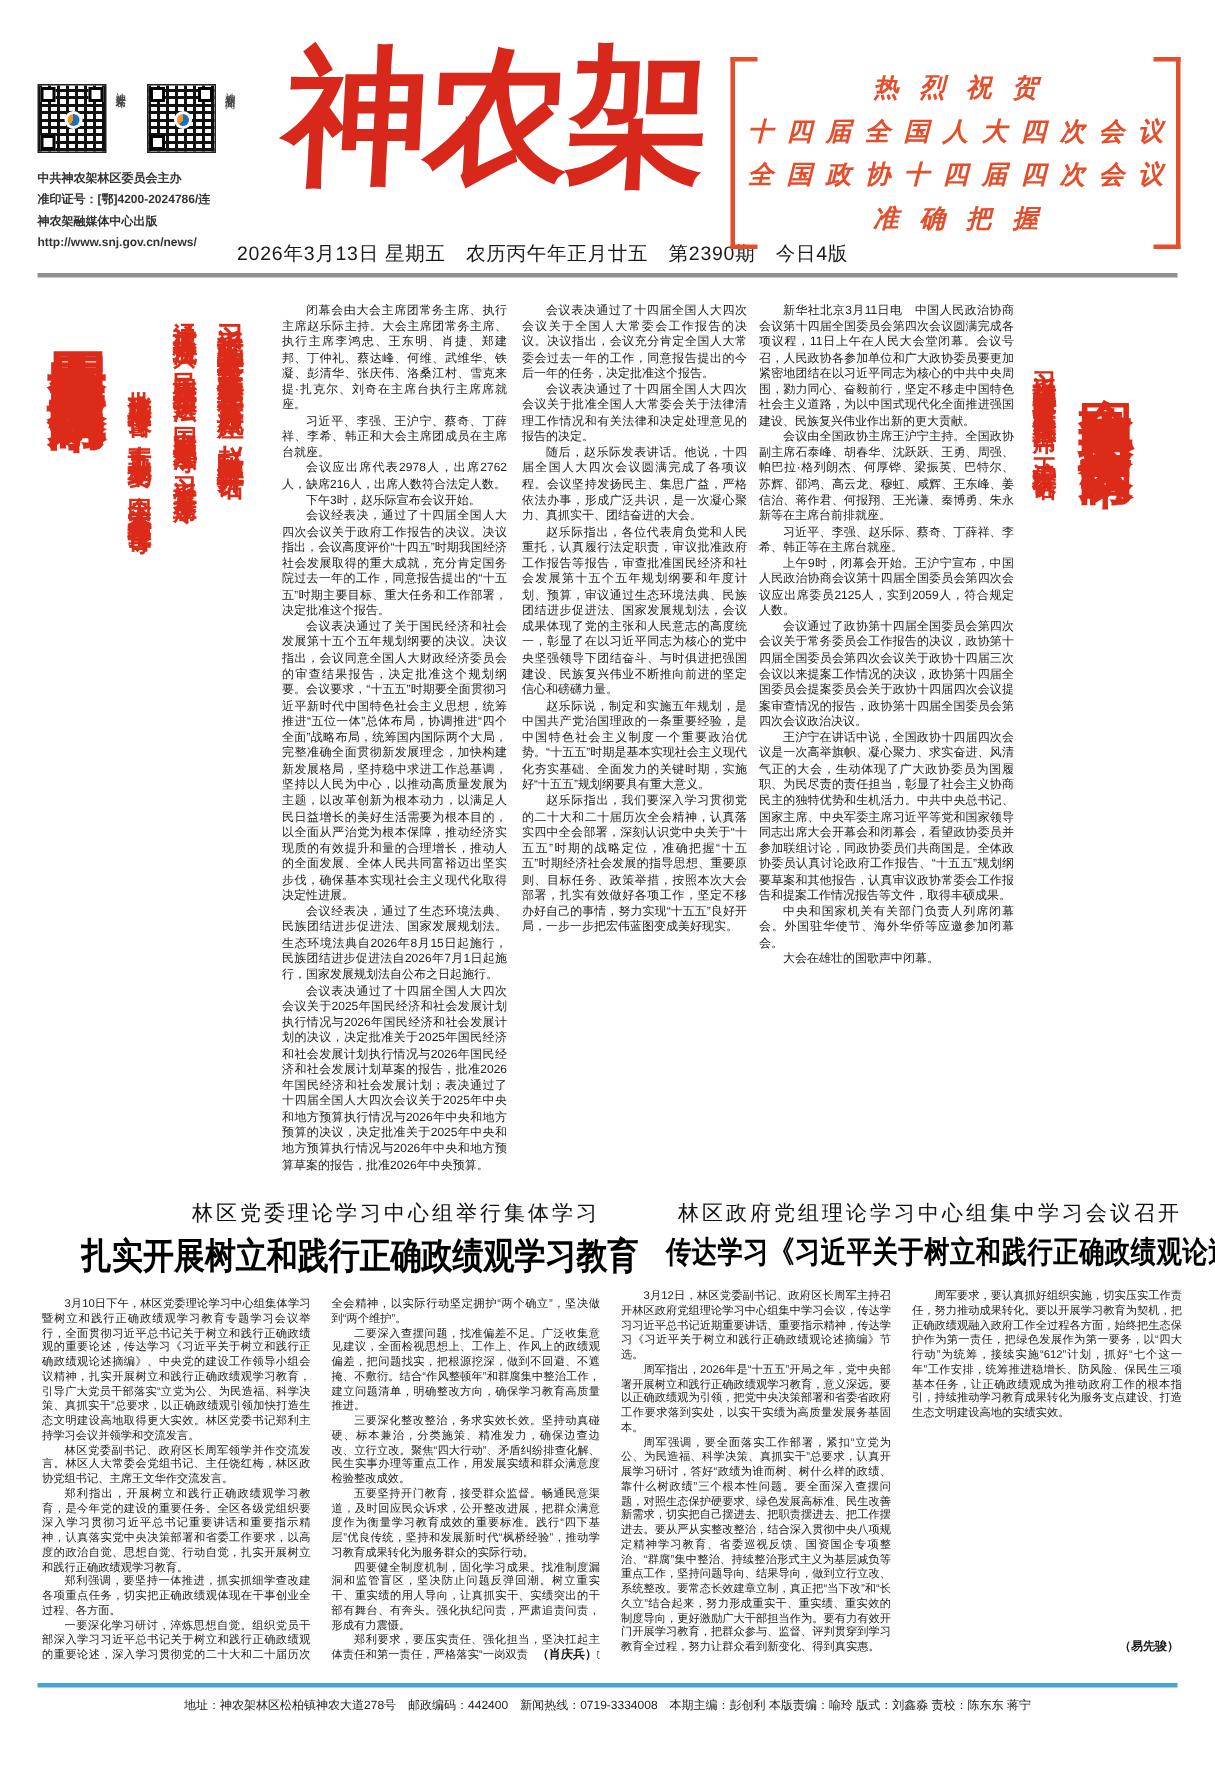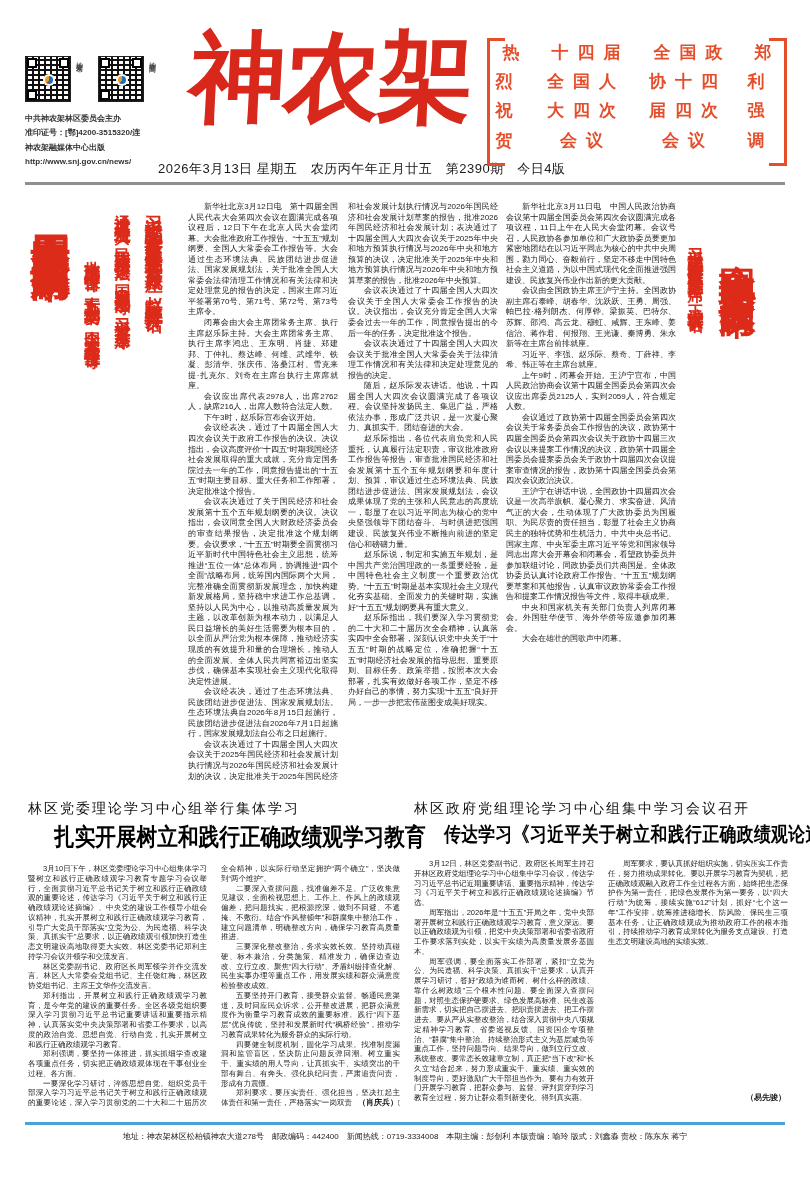--- a/index.html
+++ b/index.html
@@ -28,22 +28,22 @@
   .qr-logo i{display:block;width:8px;height:8px;border-radius:50%;
              background:conic-gradient(#1f6fbf 0 60%,#f29a1f 60% 100%);}
   .qr-label{writing-mode:vertical-rl;text-orientation:upright;font-size:7px;color:#444;letter-spacing:1px;}
   .pub-info{position:absolute;left:25px;top:112px;font-size:8px;line-height:1.8;color:#333;white-space:nowrap;font-weight:bold;}
   .masthead{position:absolute;left:178px;top:18px;width:305px;height:138px;text-align:center;
             font-family:"DejaVu Serif","Liberation Serif",serif;font-weight:900;
             font-size:96px;line-height:1.25;color:#d8281b;letter-spacing:-2px;
             transform:skewX(-3deg) scaleY(1.02);}
   .dateline{position:absolute;left:158px;top:160px;font-size:13px;font-weight:normal;letter-spacing:.5px;white-space:nowrap;}
   .congrats{position:absolute;left:487px;top:38px;width:300px;height:128px;
-            display:flex;justify-content:center;text-align:center;
-            color:var(--orange-red);font-weight:bold;}
+            display:flex;flex-direction:column;justify-content:center;text-align:center;
+            color:var(--orange-red);font-weight:bold;font-style:italic;}
   .congrats::before,.congrats::after{content:"";position:absolute;top:0;bottom:0;width:15px;}
   .congrats::before{left:0;border:3px solid var(--orange-red);border-right:none;}
   .congrats::after{right:0;border:3px solid var(--orange-red);border-left:none;}
   .c-line{font-size:17px;line-height:1.72;letter-spacing:9px;text-indent:9px;}
   .c-line.short{letter-spacing:14px;text-indent:14px;}
   .header-rule{position:absolute;left:25px;top:182px;width:760px;height:3px;background:#8f8f8f;}
   
   .vtext{writing-mode:vertical-rl;text-orientation:upright;color:var(--red);}
   .npc-heads{position:absolute;left:28px;top:202px;height:586px;display:flex;gap:7px;}
   .npc-main{font-size:40px;font-weight:900;letter-spacing:2px;line-height:1.15;}
@@ -55,21 +55,21 @@
   .cppcc-main{font-size:37px;font-weight:900;letter-spacing:3px;line-height:1.2;}
   
   .bodytext p{font-size:8px;line-height:1.32;text-align:justify;text-indent:2em;color:#222;}
   .npc-body{position:absolute;left:188px;top:202px;width:310px;height:586px;
             column-count:2;column-gap:10px;column-fill:auto;overflow:hidden;}
   .cppcc-body{position:absolute;left:506px;top:202px;width:170px;height:586px;overflow:hidden;}
   
   .story{position:absolute;top:800px;}
   .story-bl{left:28px;width:372px;}
   .story-br{left:414px;width:374px;}
-  .kicker{font-size:14px;text-align:left;letter-spacing:2px;color:#111;}
+  .kicker{font-size:14px;text-align:right;letter-spacing:2px;color:#111;}
   .headline{font-weight:900;text-align:center;white-space:nowrap;color:#000;margin-top:3px;}
   .story-bl .headline{font-size:24px;transform:scaleX(.86);transform-origin:center;}
   .story-br .headline{font-size:20px;transform:scaleX(.84);transform-origin:center;letter-spacing:.5px;}
   .story-body{position:relative;margin-top:11px;height:244px;column-count:2;column-gap:14px;
               column-fill:auto;overflow:hidden;}
   .story-body p{font-size:7.5px;line-height:1.3;text-align:justify;text-indent:2em;color:#222;}
   .byline{position:absolute;right:2px;bottom:0;background:#fff;font-size:8px;font-weight:bold;padding-left:6px;}
   
   .footer-rule{position:absolute;left:25px;top:1122px;width:760px;height:2.5px;background:var(--blue-line);}
   .footer-text{position:absolute;left:0;top:1131px;width:810px;text-align:center;font-size:8px;color:#222;}
@@ -97,47 +97,47 @@
       <span class="qr-logo">
           <i></i>
         </span>
     </div>
     <span class="qr-label">神农架新闻</span>
   </div>
 </div>
 
 <div class="pub-info">
   <div>中共神农架林区委员会主办</div>
-  <div>准印证号：[鄂]4200-3515320/连</div>
+  <div>准印证号：[鄂]4200-2024786/连</div>
   <div>神农架融媒体中心出版</div>
   <div>http://www.snj.gov.cn/news/</div>
 </div>
 
 <div class="masthead">神农架</div>
 <div class="dateline">2026年3月13日 星期五　农历丙午年正月廿五　第2390期　今日4版</div>
 
 <div class="congrats">
   <div class="c-line short">热烈祝贺</div>
   <div class="c-line">十四届全国人大四次会议</div>
   <div class="c-line">全国政协十四届四次会议</div>
-  <div class="c-line short">郑利强调</div>
+  <div class="c-line short">准确把握</div>
 </div>
 
 <div class="header-rule"></div>
 
 <div class="npc-heads">
   <div class="vtext npc-main">十四届全国人大四次会议在京闭幕</div>
   <div class="vtext npc-sub-c">批准政府工作报告、『十五五』规划纲要、全国人大常委会工作报告等</div>
   <div class="vtext npc-sub-b">通过生态环境法典、民族团结进步促进法、国家发展规划法等　习近平签署主席令</div>
   <div class="vtext npc-sub-a">习近平李强王沪宁蔡奇丁薛祥李希韩正等在主席台就座　赵乐际主持并讲话</div>
 </div>
 
 <div class="npc-body bodytext">
-    <p>新华社北京3月12日电　第十四届全国人民代表大会第四次会议在圆满完成各项议程后，12日下午在北京人民大会堂闭幕。大会批准政府工作报告、“十五五”规划纲要、全国人大常委会工作报告等。大会通过生态环境法典、民族团结进步促进法、国家发展规划法，关于批准全国人大常委会法律清理工作情况和有关法律和决定处理意见的报告的决定，国家主席习近平签署第70号、第71号、第72号、第73号主席令。</p>
     <p>闭幕会由大会主席团常务主席、执行主席赵乐际主持。大会主席团常务主席、执行主席李鸿忠、王东明、肖捷、郑建邦、丁仲礼、蔡达峰、何维、武维华、铁凝、彭清华、张庆伟、洛桑江村、雪克来提·扎克尔、刘奇在主席台执行主席席就座。</p>
+    <p>习近平、李强、王沪宁、蔡奇、丁薛祥、李希、韩正和大会主席团成员在主席台就座。</p>
     <p>会议应出席代表2978人，出席2762人，缺席216人，出席人数符合法定人数。</p>
     <p>下午3时，赵乐际宣布会议开始。</p>
     <p>会议经表决，通过了十四届全国人大四次会议关于政府工作报告的决议。决议指出，会议高度评价“十四五”时期我国经济社会发展取得的重大成就，充分肯定国务院过去一年的工作，同意报告提出的“十五五”时期主要目标、重大任务和工作部署，决定批准这个报告。</p>
     <p>会议表决通过了关于国民经济和社会发展第十五个五年规划纲要的决议。决议指出，会议同意全国人大财政经济委员会的审查结果报告，决定批准这个规划纲要。会议要求，“十五五”时期要全面贯彻习近平新时代中国特色社会主义思想，统筹推进“五位一体”总体布局，协调推进“四个全面”战略布局，统筹国内国际两个大局，完整准确全面贯彻新发展理念，加快构建新发展格局，坚持稳中求进工作总基调，坚持以人民为中心，以推动高质量发展为主题，以改革创新为根本动力，以满足人民日益增长的美好生活需要为根本目的，以全面从严治党为根本保障，推动经济实现质的有效提升和量的合理增长，推动人的全面发展、全体人民共同富裕迈出坚实步伐，确保基本实现社会主义现代化取得决定性进展。</p>
     <p>会议经表决，通过了生态环境法典、民族团结进步促进法、国家发展规划法。生态环境法典自2026年8月15日起施行，民族团结进步促进法自2026年7月1日起施行，国家发展规划法自公布之日起施行。</p>
     <p>会议表决通过了十四届全国人大四次会议关于2025年国民经济和社会发展计划执行情况与2026年国民经济和社会发展计划的决议，决定批准关于2025年国民经济和社会发展计划执行情况与2026年国民经济和社会发展计划草案的报告，批准2026年国民经济和社会发展计划；表决通过了十四届全国人大四次会议关于2025年中央和地方预算执行情况与2026年中央和地方预算的决议，决定批准关于2025年中央和地方预算执行情况与2026年中央和地方预算草案的报告，批准2026年中央预算。</p>
     <p>会议表决通过了十四届全国人大四次会议关于全国人大常委会工作报告的决议。决议指出，会议充分肯定全国人大常委会过去一年的工作，同意报告提出的今后一年的任务，决定批准这个报告。</p>
     <p>会议表决通过了十四届全国人大四次会议关于批准全国人大常委会关于法律清理工作情况和有关法律和决定处理意见的报告的决定。</p>
     <p>随后，赵乐际发表讲话。他说，十四届全国人大四次会议圆满完成了各项议程。会议坚持发扬民主、集思广益，严格依法办事，形成广泛共识，是一次凝心聚力、真抓实干、团结奋进的大会。</p>
     <p>赵乐际指出，各位代表肩负党和人民重托，认真履行法定职责，审议批准政府工作报告等报告，审查批准国民经济和社会发展第十五个五年规划纲要和年度计划、预算，审议通过生态环境法典、民族团结进步促进法、国家发展规划法，会议成果体现了党的主张和人民意志的高度统一，彰显了在以习近平同志为核心的党中央坚强领导下团结奋斗、与时俱进把强国建设、民族复兴伟业不断推向前进的坚定信心和磅礴力量。</p>

